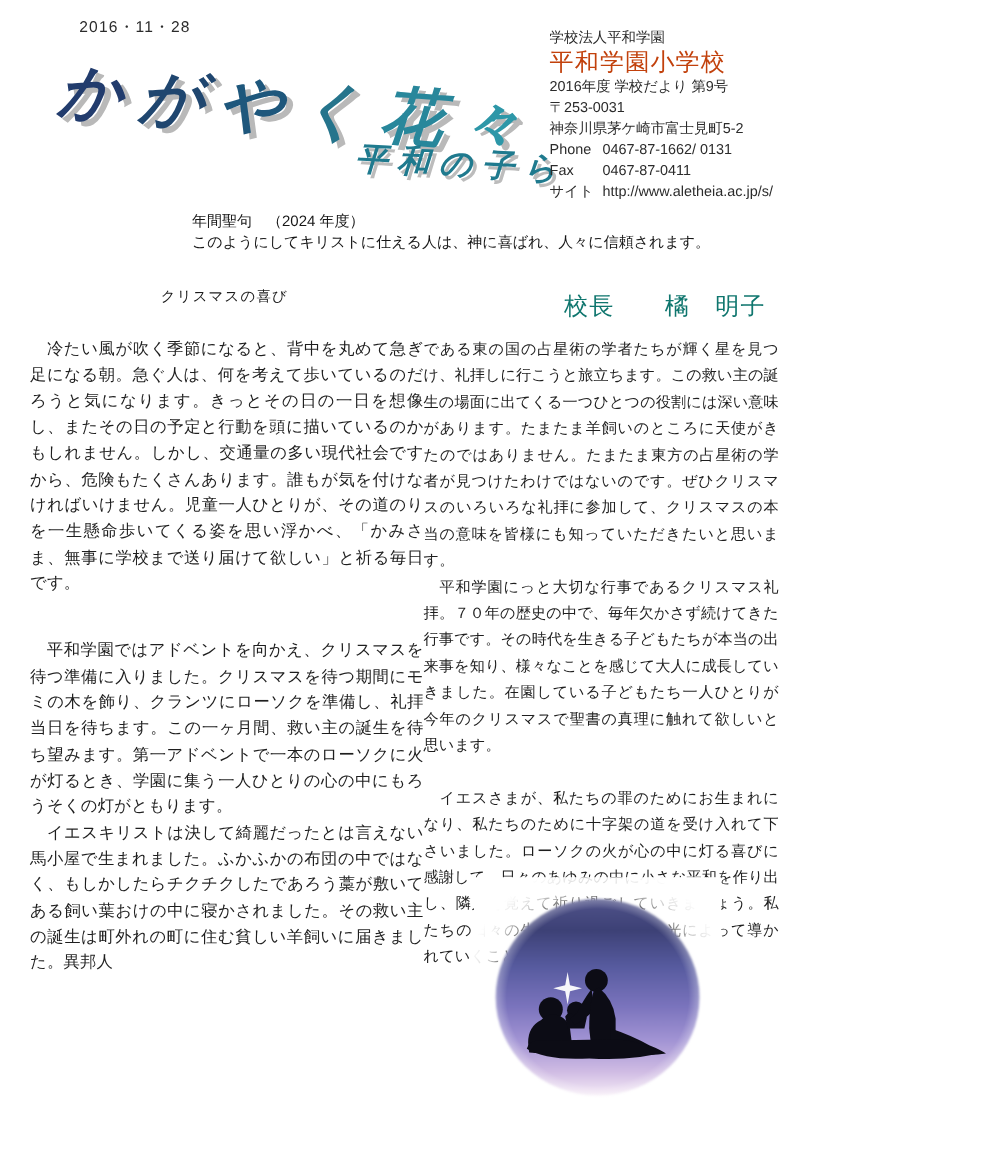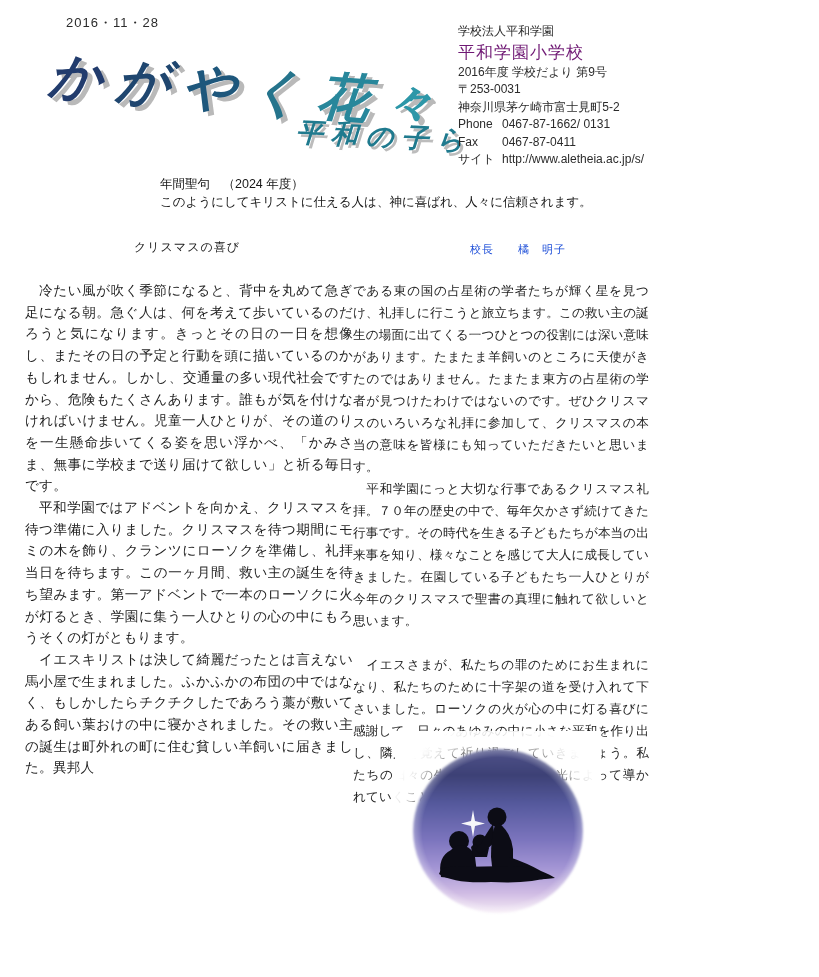--- a/index.html
+++ b/index.html
@@ -15,38 +15,38 @@
              font-family:"DejaVu Serif","Liberation Serif",serif; font-style:italic; font-weight:bold;
              font-size:52px; letter-spacing:14px; transform:rotate(4.5deg); transform-origin:0 0; }
   .m-title.shadow { left:5px; top:4px; color:#b9b9b9; }
   .m-sub { position:absolute; left:245px; top:74px; white-space:nowrap;
            font-family:"DejaVu Serif","Liberation Serif",serif; font-style:italic; font-weight:bold;
            font-size:27px; letter-spacing:8px; transform:rotate(3deg); transform-origin:0 0;
            color:#1f7a8e; text-shadow:3px 3px 0 #bcbcbc; }
 
   
   .school { position:absolute; left:458px; top:23px; font-size:12px; line-height:17.5px; color:#2b2b2b; }
-  .school .name { font-size:17px; line-height:23px; letter-spacing:1px; color:#701a75; }
+  .school .name { font-size:20px; line-height:23px; letter-spacing:1px; color:#c2410c; }
   .school .pair span.lbl { display:inline-block; min-width:44px; }
 
   
   .verse { position:absolute; left:160px; top:176px; font-size:12.5px; line-height:17.5px; color:#161616; }
   .verse .ref { margin-left:124px; }
 
   
   .art-title { position:absolute; left:134px; top:239px; font-size:12px; letter-spacing:1px; color:#1a1a1a; }
-  .art-author { position:absolute; left:470px; top:242px; font-size:11px; letter-spacing:1px; color:#1d4ed8; }
+  .art-author { position:absolute; left:470px; top:242px; font-size:20px; letter-spacing:1px; color:#0f766e; }
 
   
   .columns { position:absolute; left:25px; top:280px; display:flex; }
   .col { text-align:justify; word-break:break-all; color:#1e1e1e; }
   .col p { margin:0; text-indent:0; }
   .col-left  { width:328px; font-size:13.6px; line-height:21.7px; letter-spacing:0.2px; }
   .col-right { width:296px; font-size:12.6px; line-height:22px; letter-spacing:0.1px; }
-  .col-left  p.p1 { }
+  .col-left  p.p1 { margin-bottom:34px; }
   .col-left  p.p3 { margin-bottom:6px; }
   .col-right p.p2 { margin-bottom:22px; }
   .col-right p.p3 { margin-bottom:10px; }
 
   
   .nativity { position:absolute; left:409px; top:745px; width:178px; height:172px; }
   .orb { position:absolute; left:4px; top:4px; right:4px; bottom:4px; border-radius:50%;
          background:linear-gradient(180deg,#4b4e85 4%,#3d4176 16%,#565a9e 34%,#7b74bd 55%,#a294d4 72%,#d0bce4 88%,#f6ecf6 100%);
          filter:blur(1px); }
   .orb-fade { position:absolute; left:-14px; top:-14px; right:-14px; bottom:-14px;

